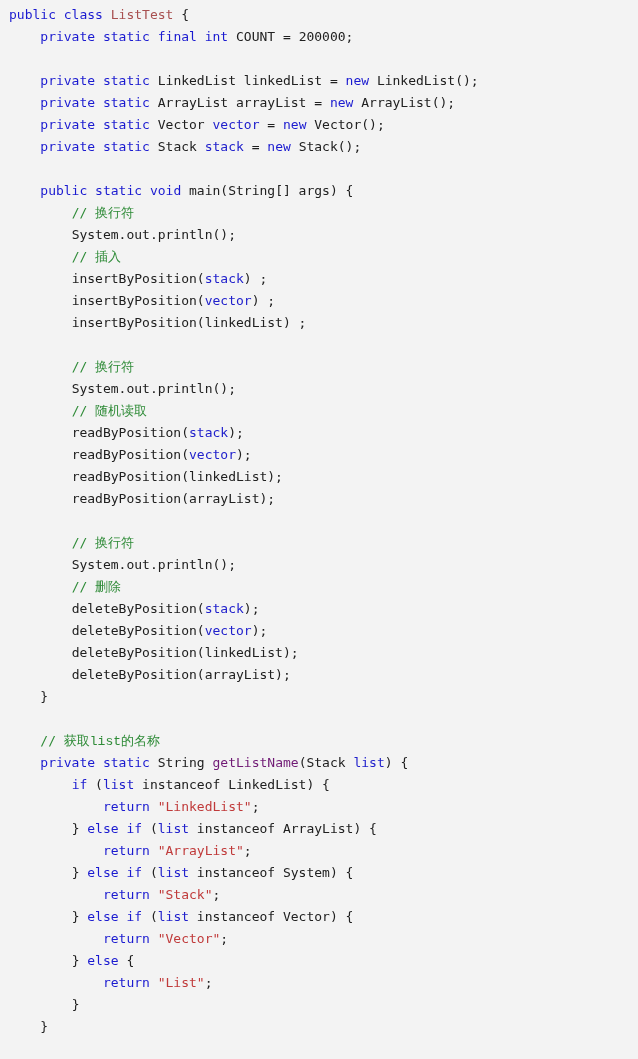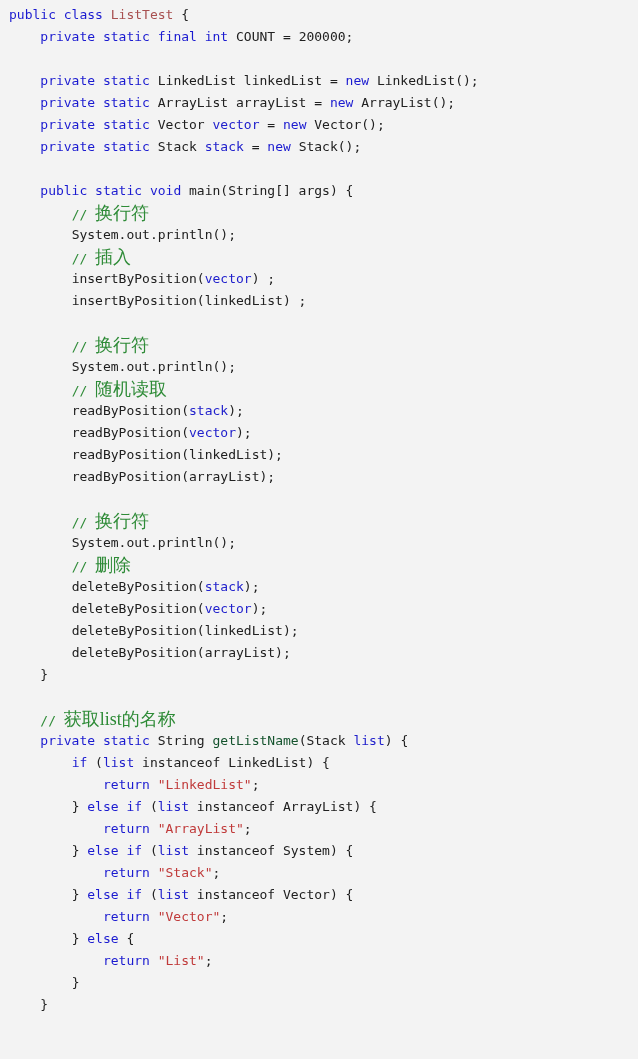--- a/index.html
+++ b/index.html
@@ -27,45 +27,46 @@
     padding-left: 9px;
     color: #202020;
     letter-spacing: 0px;
   }
   .tok { white-space: pre; }
   .kw      { color: #1a1ad0; }
   .plain   { color: #202020; }
   .cmt     { color: #2e8b37; }
   .str     { color: #c03a3a; }
   .type-dec{ color: #a85050; }
-  .method-dec { color: #14532d; }
+  .method-dec { color: #701a75; }
   .var-hl  { color: #2020cc; }
   .num     { color: #202020; }
   .cmt-cjk {
-    font-family: Liberation Serif, serif;
-    font-size: 18px;
+    font-family: Liberation Mono, monospace;
+    font-size: 13px;
   }
 </style>
 </head>
 <body>
 
 <div id="code-view">
   <div id="code-lines">
       <div class="code-line"><span class="tok kw">public </span><span class="tok kw">class </span><span class="tok type-dec">ListTest</span><span class="tok plain"> {</span></div>
       <div class="code-line"><span class="tok plain">    </span><span class="tok kw">private </span><span class="tok kw">static </span><span class="tok kw">final </span><span class="tok kw">int </span><span class="tok plain">COUNT = </span><span class="tok num">200000</span><span class="tok plain">;</span></div>
       <div class="code-line">&nbsp;</div>
       <div class="code-line"><span class="tok plain">    </span><span class="tok kw">private </span><span class="tok kw">static </span><span class="tok plain">LinkedList linkedList = </span><span class="tok kw">new </span><span class="tok plain">LinkedList();</span></div>
       <div class="code-line"><span class="tok plain">    </span><span class="tok kw">private </span><span class="tok kw">static </span><span class="tok plain">ArrayList arrayList = </span><span class="tok kw">new </span><span class="tok plain">ArrayList();</span></div>
       <div class="code-line"><span class="tok plain">    </span><span class="tok kw">private </span><span class="tok kw">static </span><span class="tok plain">Vector </span><span class="tok var-hl">vector</span><span class="tok plain"> = </span><span class="tok kw">new </span><span class="tok plain">Vector();</span></div>
       <div class="code-line"><span class="tok plain">    </span><span class="tok kw">private </span><span class="tok kw">static </span><span class="tok plain">Stack </span><span class="tok var-hl">stack</span><span class="tok plain"> = </span><span class="tok kw">new </span><span class="tok plain">Stack();</span></div>
       <div class="code-line">&nbsp;</div>
       <div class="code-line"><span class="tok plain">    </span><span class="tok kw">public </span><span class="tok kw">static </span><span class="tok kw">void </span><span class="tok plain">main(String[] args) {</span></div>
       <div class="code-line"><span class="tok plain">        </span><span class="tok cmt">// </span><span class="tok cmt cmt-cjk">换行符</span></div>
       <div class="code-line"><span class="tok plain">        </span><span class="tok plain">System.out.println();</span></div>
       <div class="code-line"><span class="tok plain">        </span><span class="tok cmt">// </span><span class="tok cmt cmt-cjk">插入</span></div>
+      <div class="code-line"><span class="tok plain">        </span><span class="tok plain">insertByPosition(</span><span class="tok var-hl">stack</span><span class="tok plain">) ;</span></div>
       <div class="code-line"><span class="tok plain">        </span><span class="tok plain">insertByPosition(</span><span class="tok var-hl">vector</span><span class="tok plain">) ;</span></div>
       <div class="code-line"><span class="tok plain">        </span><span class="tok plain">insertByPosition(linkedList) ;</span></div>
       <div class="code-line">&nbsp;</div>
       <div class="code-line"><span class="tok plain">        </span><span class="tok cmt">// </span><span class="tok cmt cmt-cjk">换行符</span></div>
       <div class="code-line"><span class="tok plain">        </span><span class="tok plain">System.out.println();</span></div>
       <div class="code-line"><span class="tok plain">        </span><span class="tok cmt">// </span><span class="tok cmt cmt-cjk">随机读取</span></div>
       <div class="code-line"><span class="tok plain">        </span><span class="tok plain">readByPosition(</span><span class="tok var-hl">stack</span><span class="tok plain">);</span></div>
       <div class="code-line"><span class="tok plain">        </span><span class="tok plain">readByPosition(</span><span class="tok var-hl">vector</span><span class="tok plain">);</span></div>
       <div class="code-line"><span class="tok plain">        </span><span class="tok plain">readByPosition(linkedList);</span></div>
       <div class="code-line"><span class="tok plain">        </span><span class="tok plain">readByPosition(arrayList);</span></div>

